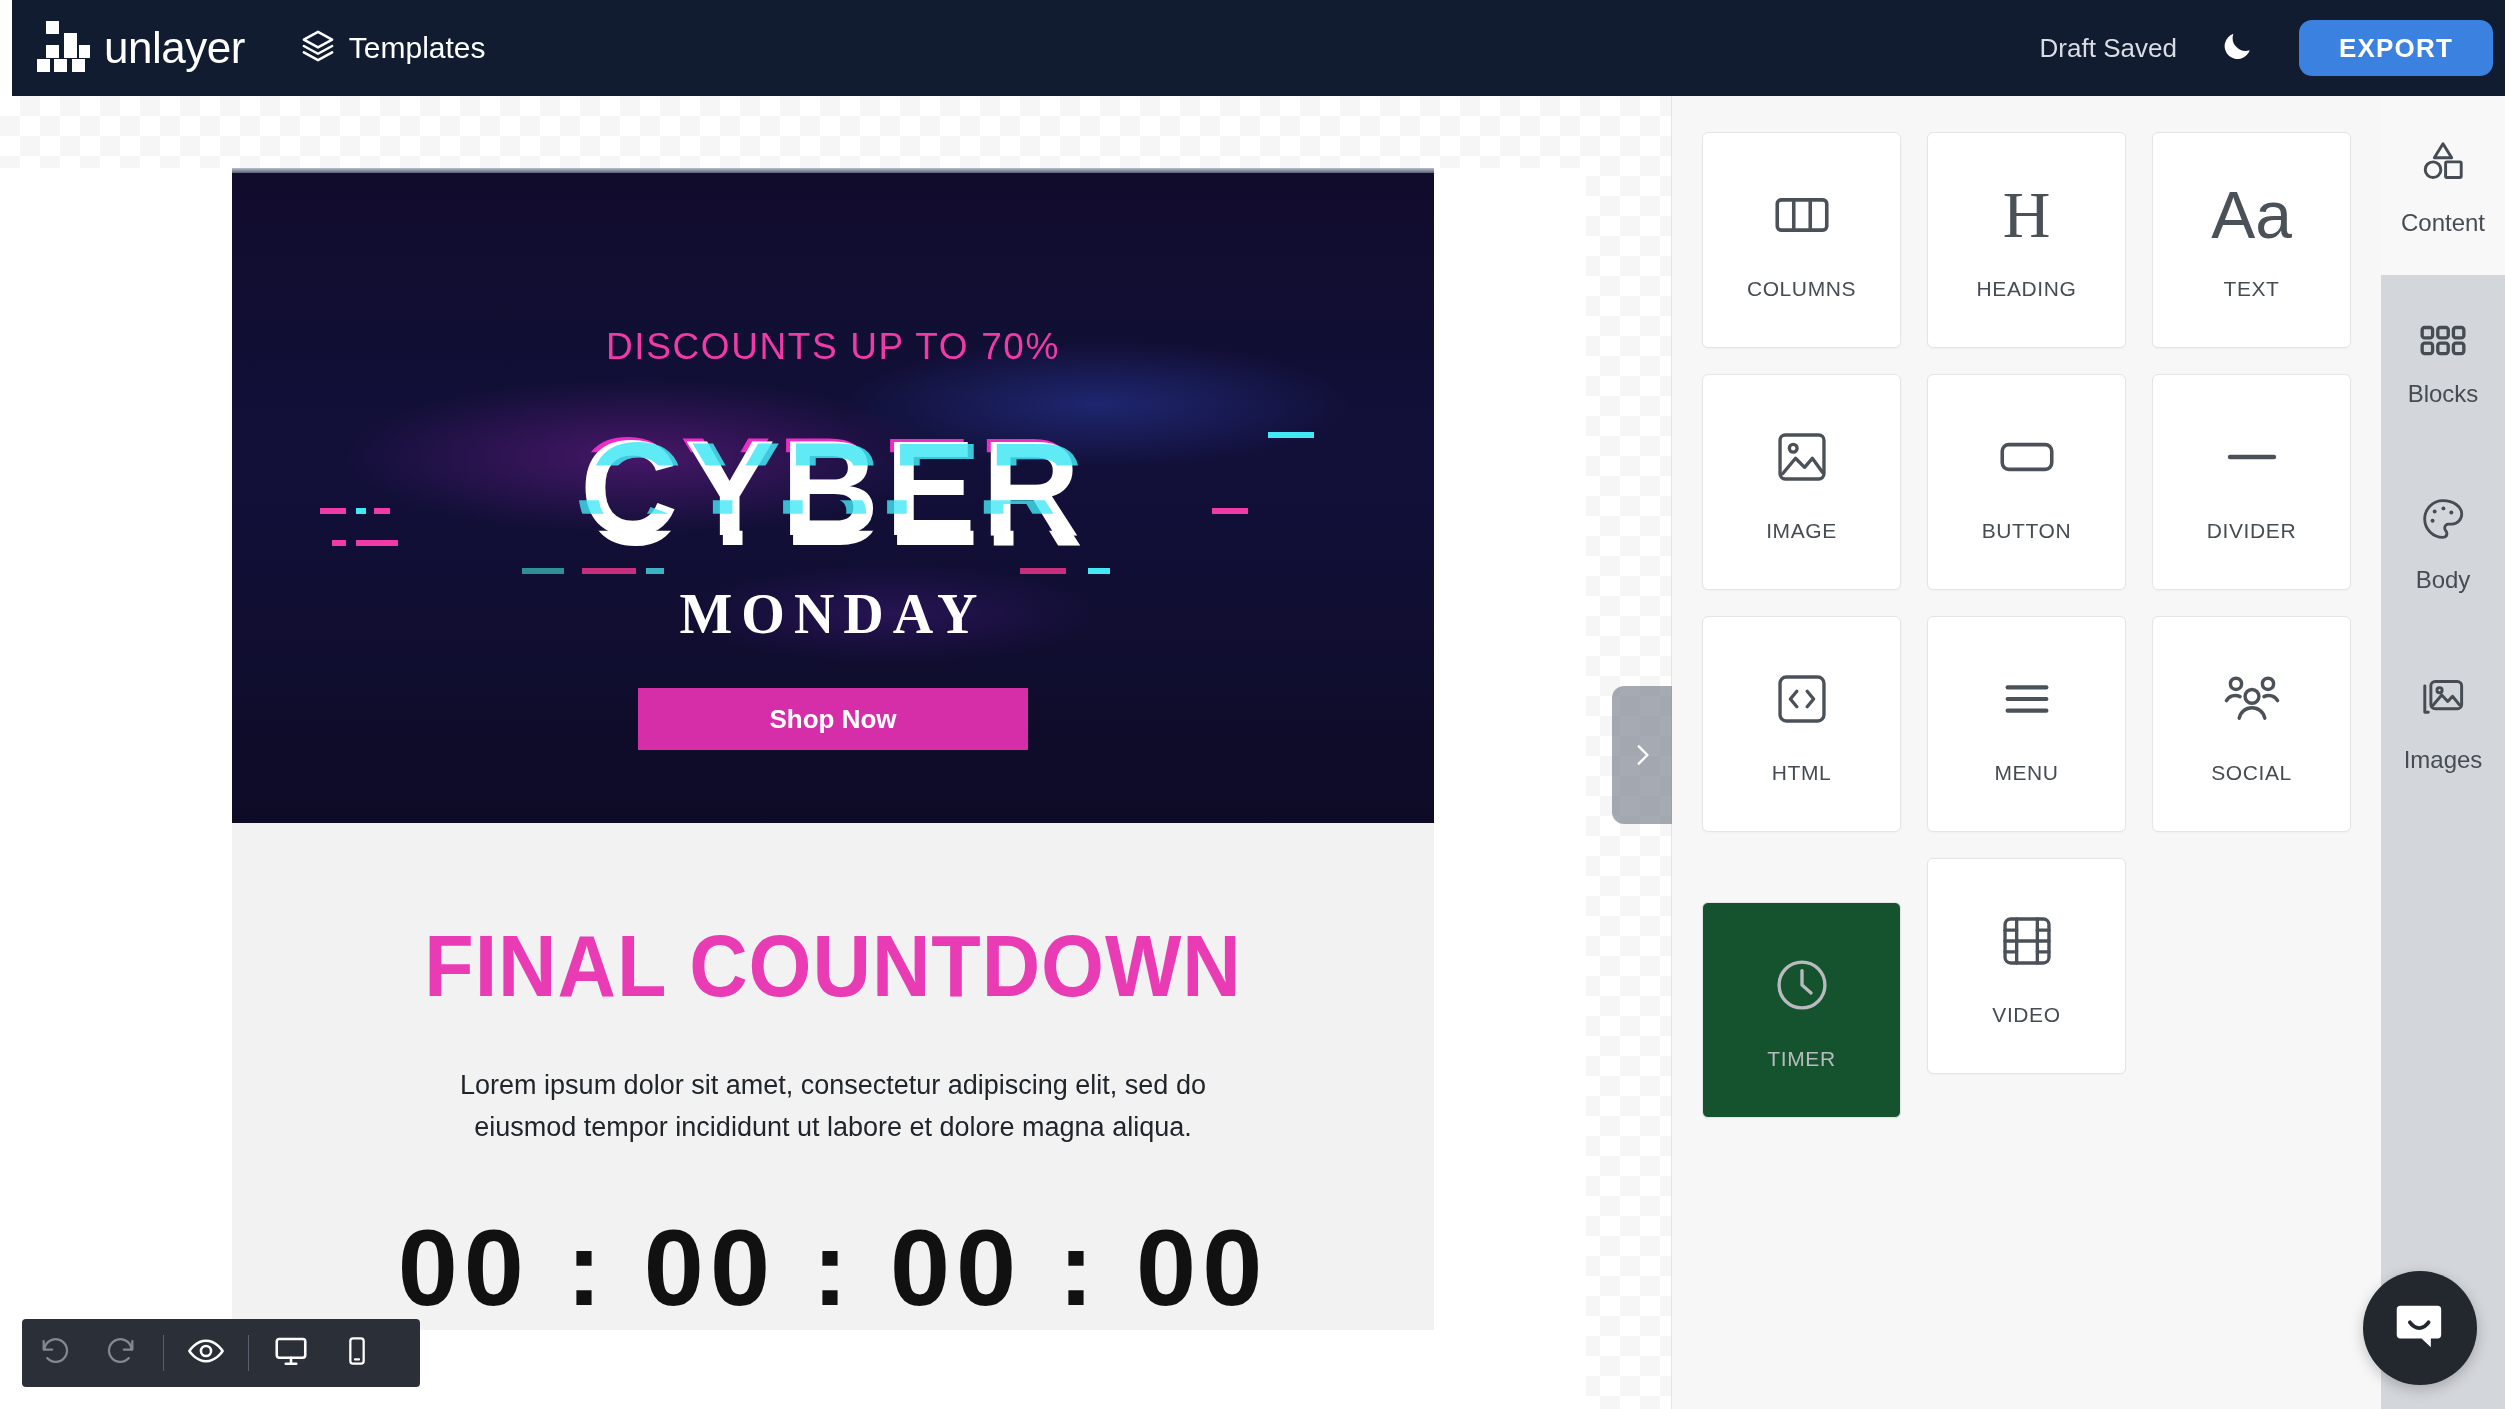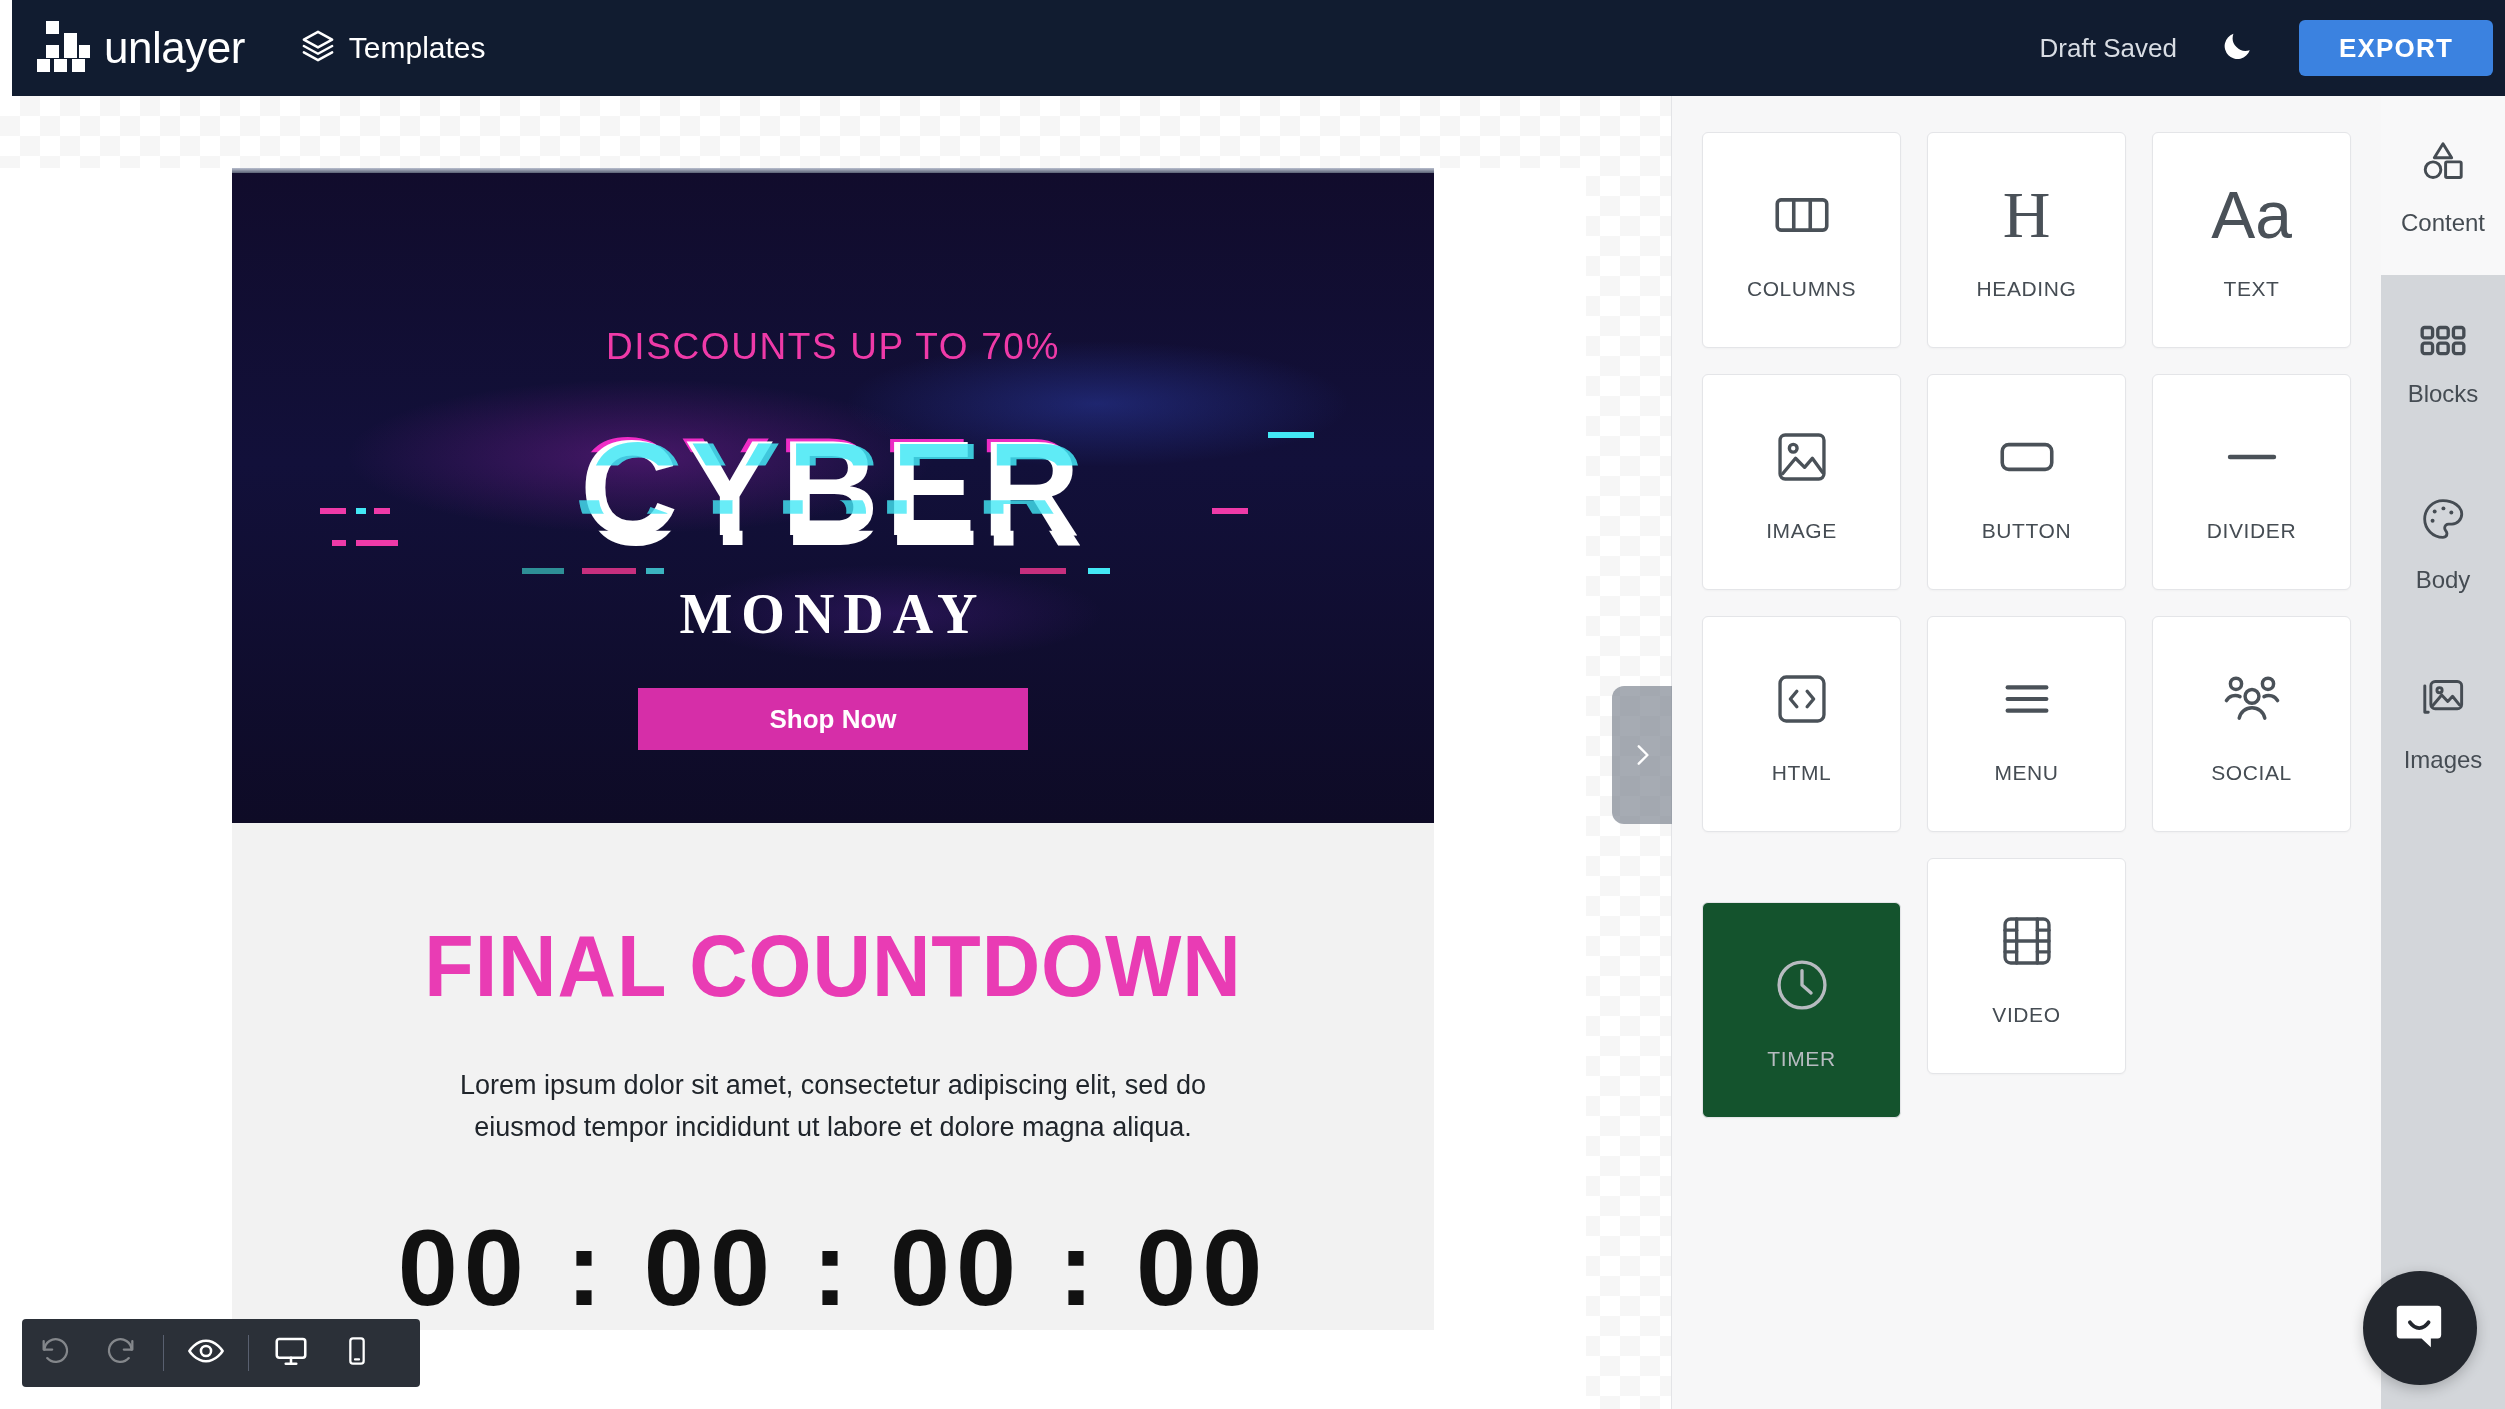--- a/index.html
+++ b/index.html
@@ -35,21 +35,21 @@
   }
   #draft-saved { color: #d9dde4; font-size: 26px; margin-right: 42px; }
   #dark-toggle {
     color: #ffffff; font-size: 34px; margin-right: 44px;
     cursor: pointer; line-height: 1;
   }
   #export-btn {
     background: #3b82e0; color: #ffffff;
     font-size: 26px; font-weight: 700; letter-spacing: 1.2px;
     padding: 0 40px; height: 56px; line-height: 56px;
-    border: none; border-radius: 6px; cursor: pointer;
+    border: none; border-radius: 13px; cursor: pointer;
     font-family: "Liberation Sans", sans-serif;
   }
 
   
   #canvas {
     position: absolute; top: 96px; left: 0;
     width: 1671px; height: 1313px;
     background-color: #ffffff;
     background-image:
       linear-gradient(45deg, #f6f6f6 25%, transparent 25%, transparent 75%, #f6f6f6 75%),

